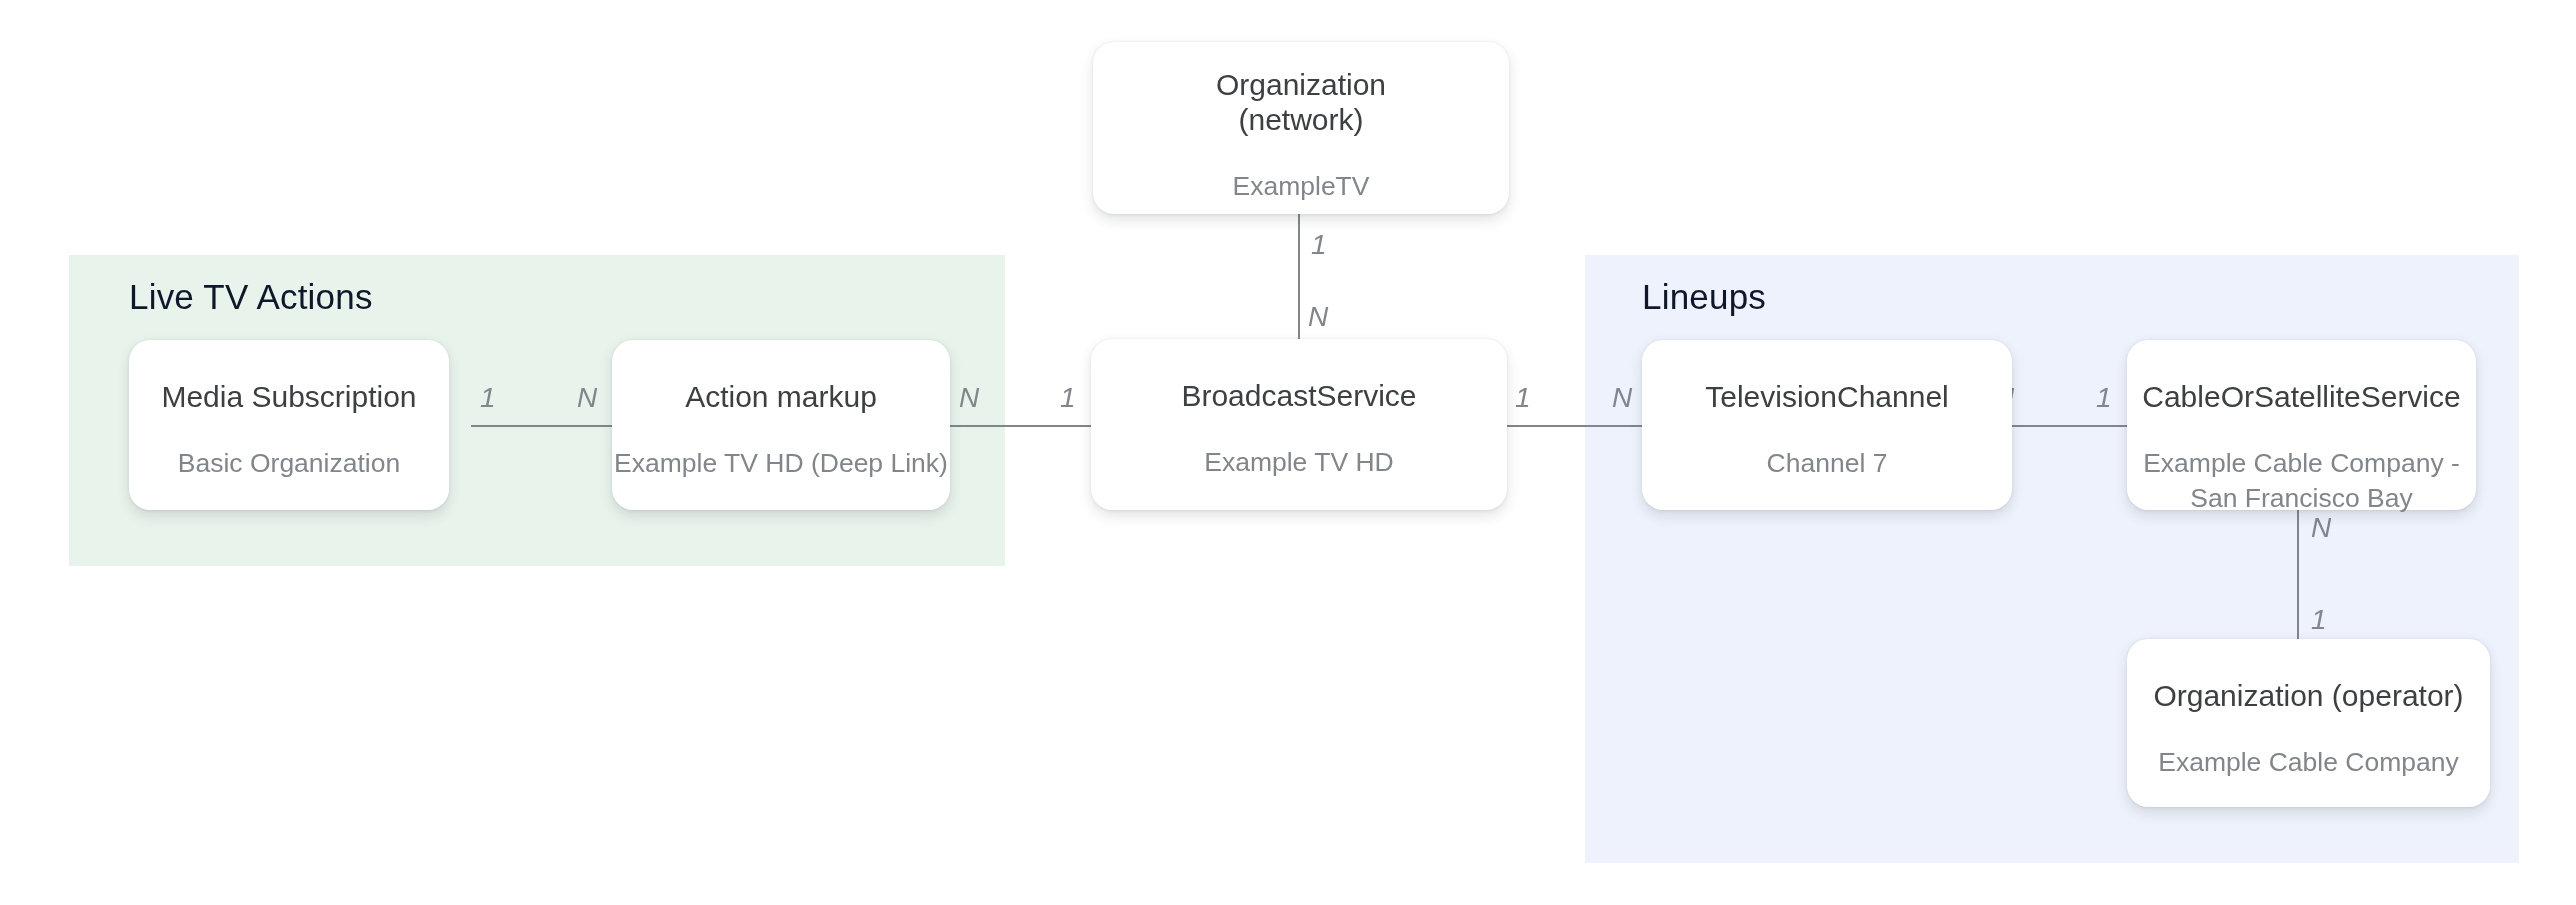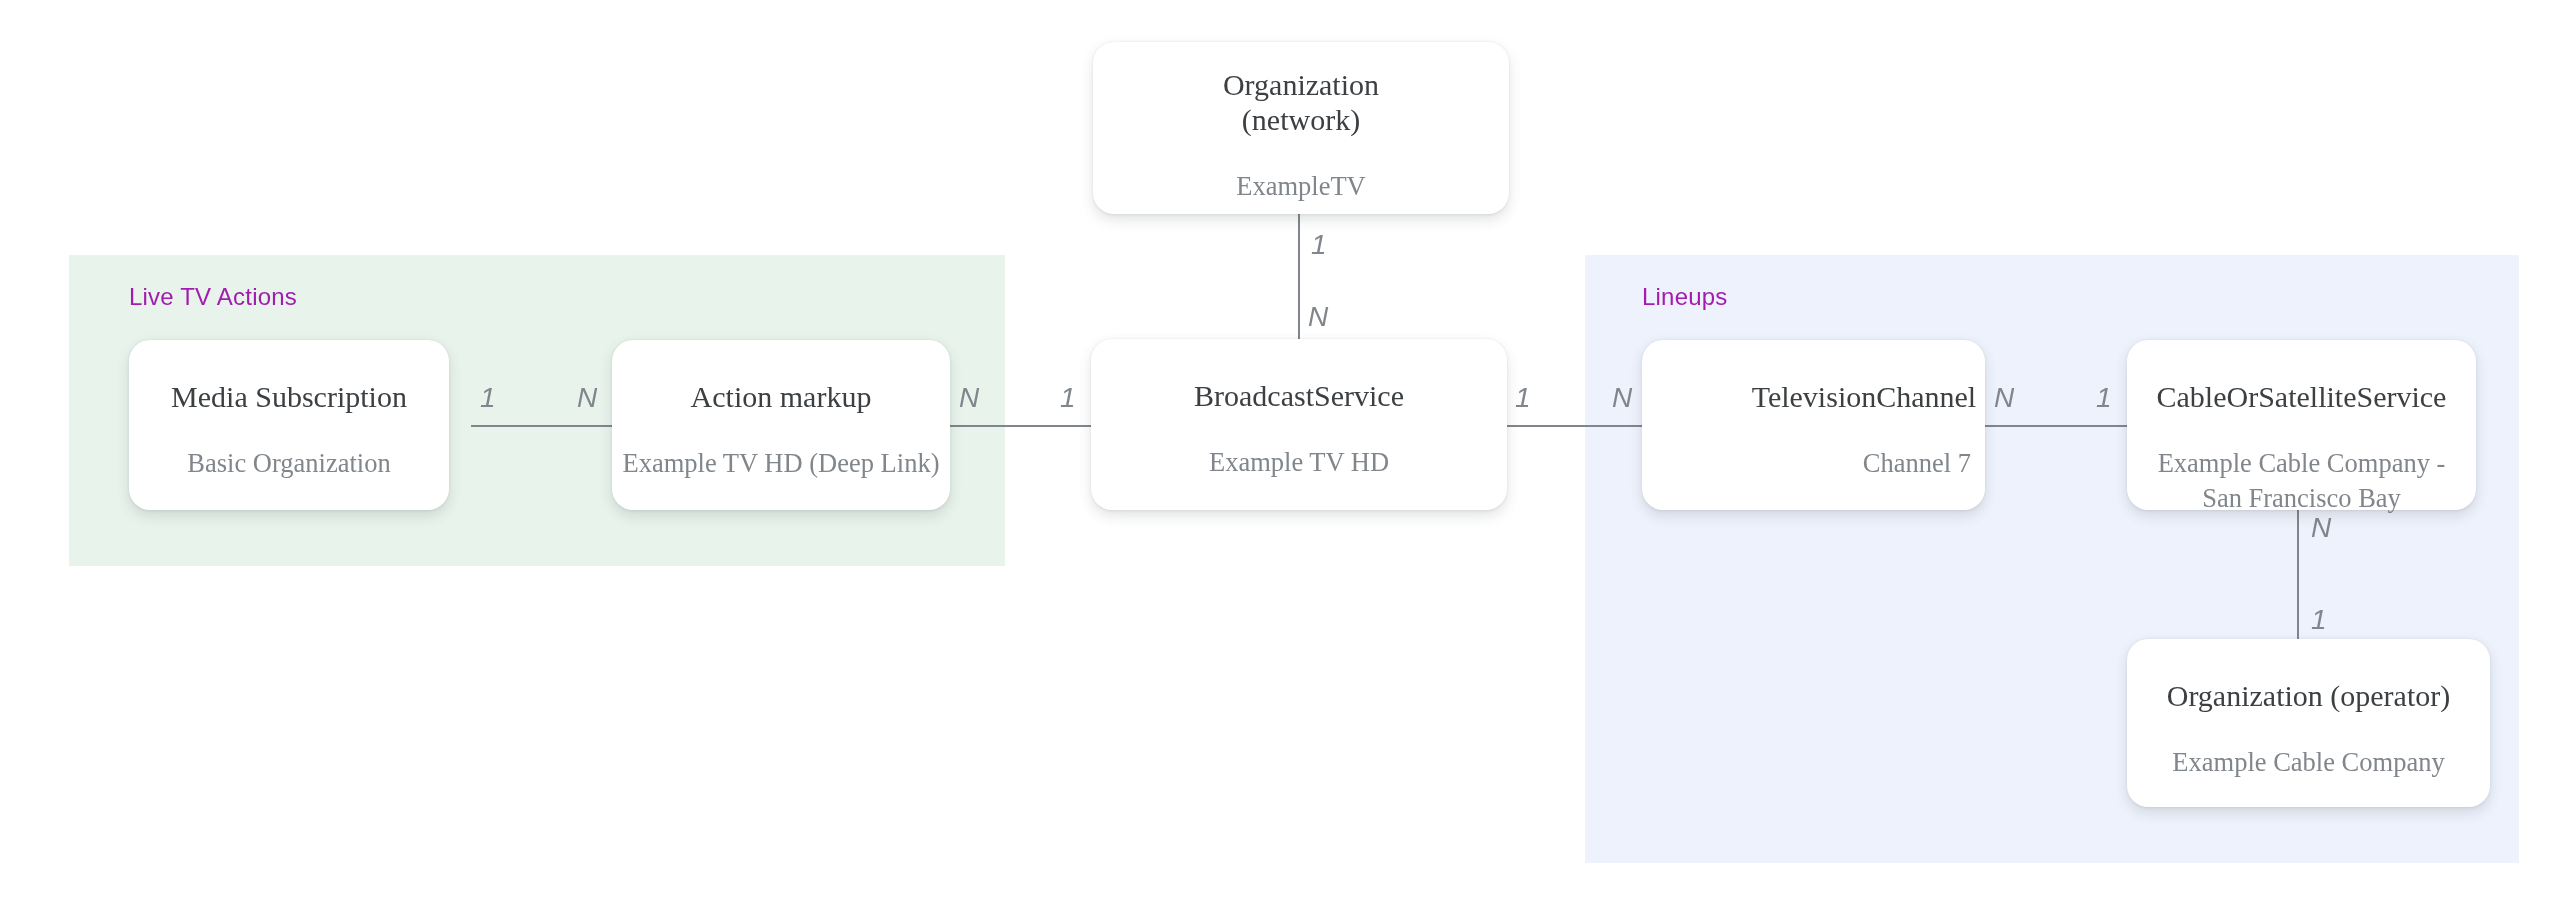--- a/index.html
+++ b/index.html
@@ -21,35 +21,34 @@
   .group-live {
     left: 69px; top: 255px; width: 936px; height: 311px;
     background: #e8f3ec;
   }
   .group-lineups {
     left: 1585px; top: 255px; width: 934px; height: 608px;
     background: #edf2fc;
   }
   .group-label {
     position: absolute;
-    font-size: 24px;
+    font-size: 35px;
     line-height: 42px;
-    color: #a21caf;
+    color: #0f172a;
     letter-spacing: 0.2px;
     white-space: nowrap;
   }
   .node {
     position: absolute;
     background: #ffffff;
     border-radius: 21px;
     box-shadow: 0 5.3px 12.4px rgba(60,64,67,0.14), 0 0.9px 2.7px rgba(60,64,67,0.10);
     box-sizing: border-box;
     text-align: center;
     padding-top: 39px;
-    font-family: Liberation Serif, serif;
   }
   .node.pt-sm { padding-top: 25px; }
   .node-title {
     font-size: 30px;
     line-height: 35px;
     color: #3c4043;
     padding: 0 8.8px;
   }
   .node-title.narrow {
     max-width: 265px;
@@ -125,21 +124,21 @@
   <div class="node" style="left:612px; top:340px; width:338px; height:170px;">
     <div class="node-title">Action markup</div>
     <div class="node-subtitle nowrap">Example TV HD (Deep Link)</div>
   </div>
 
   <div class="node" style="left:1091px; top:339px; width:416px; height:171px;">
     <div class="node-title">BroadcastService</div>
     <div class="node-subtitle">Example TV HD</div>
   </div>
 
-  <div class="node" style="left:1642px; top:340px; width:343px; height:170px;text-align:right;">
+  <div class="node" style="left:1642px; top:340px; width:370px; height:170px;">
     <div class="node-title">TelevisionChannel</div>
     <div class="node-subtitle">Channel 7</div>
   </div>
 
   <div class="node" style="left:2127px; top:340px; width:349px; height:170px;">
     <div class="node-title">CableOrSatelliteService</div>
     <div class="node-subtitle">Example Cable Company - San Francisco Bay</div>
   </div>
 
   <div class="node" style="left:2127px; top:639px; width:363px; height:168px;">

